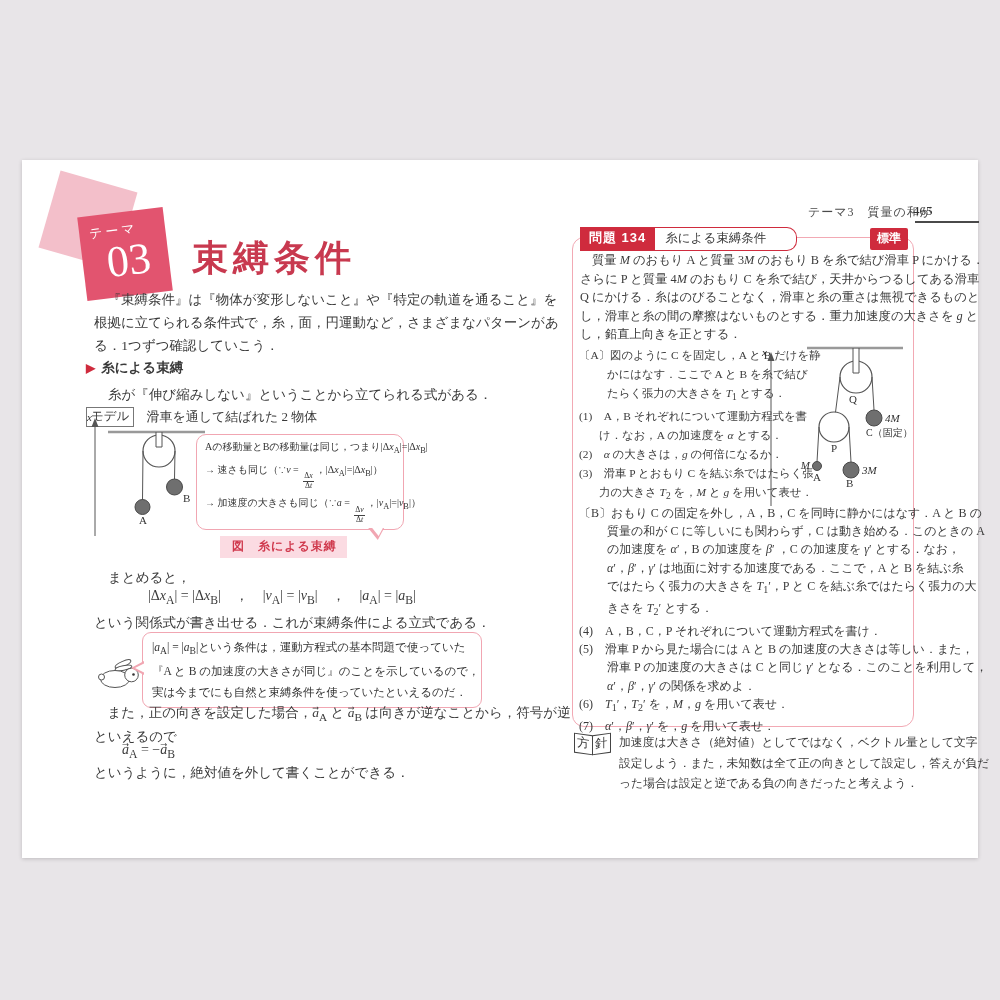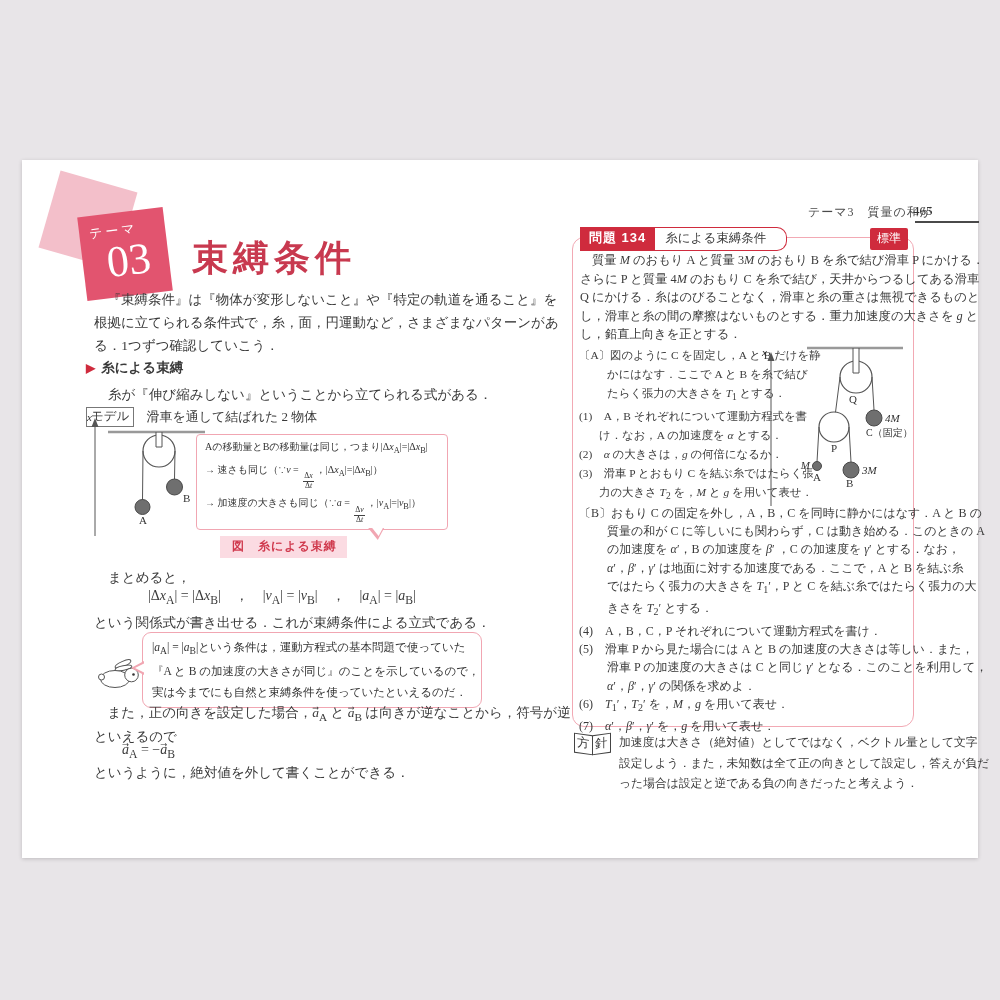--- a/index.html
+++ b/index.html
@@ -21,21 +21,21 @@
   .sec-head { left:64px; top:199px; font-family:"Liberation Sans",sans-serif; font-size:13.5px; font-weight:bold; }
   .sec-head .tri { color:#cf2b3d; margin-right:6px; font-size:12px; }
   .lead { left:86px; top:223px; }
   .model-row { left:64px; top:247px; display:flex; align-items:center; gap:12px; font-size:13px; }
   .model-box { border:1px solid #777; padding:0 4px 1px 4px; font-size:12.5px; }
 
   .fig-svg { overflow:visible; }
   .fig-svg text { fill:#333; font-family:"Liberation Serif","DejaVu Serif",serif; }
   .it { font-style:italic; }
 
-  .bubble { left:174px; top:274px; width:252px; border:1.5px solid #f1a6b2; border-radius:4px; background:#fff; padding:4px 8px; font-size:10px; color:#333; z-index:3; }
+  .bubble { left:174px; top:274px; width:208px; border:1.5px solid #f1a6b2; border-radius:10px; background:#fff; padding:4px 8px; font-size:10px; color:#333; z-index:3; }
   .bubble .bl1 { line-height:15px; }
   .bubble .bl2 { line-height:24px; }
   .bubble::before { content:""; position:absolute; bottom:-11px; left:168px; border-left:16px solid transparent; border-top:12px solid #f1a6b2; transform:skewX(-28deg); }
   .bubble::after { content:""; position:absolute; bottom:-7px; left:172px; border-left:12px solid transparent; border-top:9px solid #fff; transform:skewX(-28deg); }
   .fr { display:inline-flex; flex-direction:column; text-align:center; vertical-align:-0.7em; font-size:0.78em; line-height:1.15; margin:0 2px; }
   .fr > span:first-child { border-bottom:1px solid #444; padding:0 1px; }
 
   .caption { left:198px; top:376px; background:#fbdbe2; color:#d03a4e; font-family:"Liberation Sans",sans-serif; font-size:12px; font-weight:bold; padding:2px 10px 3px 12px; letter-spacing:1px; }
   .sum-lead { left:86px; top:406px; }
   .sum-formula { left:126px; top:427px; font-size:14px; }
@@ -49,22 +49,22 @@
   .para3 { left:72px; top:601px; }
 
   
   .running-head { left:786px; top:44px; font-size:12px; color:#4a4a4a; letter-spacing:1px; }
   .page-no { left:891px; top:43px; font-size:13px; color:#333; }
   .head-rule { left:893px; top:61px; width:64px; height:1.5px; background:#4a4a4a; }
 
   .problem-box { left:550px; top:77px; width:342px; height:490px; border:1.5px solid #f2a9b4; border-radius:12px; }
   .prob-header { left:558px; top:67px; display:flex; align-items:stretch; z-index:2;border-radius:12px; }
   .prob-label { background:#cf2b3d; color:#fff; font-family:"Liberation Sans",sans-serif; font-size:13px; font-weight:bold; padding:2px 9px 3px 9px; letter-spacing:1px; }
-  .prob-title { background:#fff; border:1.5px solid #cf2b3d; border-left:none; border-radius:0 10px 10px 0; font-family:"Liberation Sans",sans-serif; font-size:12.5px; padding:2px 12px 3px 10px; width:132px; }
-  .prob-level { left:848px; top:68px; background:#cf2b3d; color:#fff; font-family:"Liberation Sans",sans-serif; font-size:12px; font-weight:normal; padding:2px 7px 3px 7px; border-radius:2px; z-index:2; }
+  .prob-title { background:#fff; border:1.5px solid #cf2b3d; border-left:none; border-radius:0 10px 10px 0; font-family:"Liberation Sans",sans-serif; font-size:12.5px; padding:2px 12px 3px 10px; width:142px; }
+  .prob-level { left:848px; top:68px; background:#cf2b3d; color:#fff; font-family:"Liberation Sans",sans-serif; font-size:12px; font-weight:bold; padding:2px 7px 3px 7px; border-radius:2px; z-index:2; }
 
   .statement { left:558px; top:91px; font-size:12.3px; line-height:18.6px; }
   .sind { text-indent:12px; }
   .partA { left:557px; top:186px; font-size:11.4px; line-height:19px; }
   .partB { left:557px; top:344px; font-size:12px; line-height:18.2px; }
   .ind1 { padding-left:20px; }
   .ind2 { padding-left:28px; }
 
   .policy { left:552px; top:572px; display:flex; gap:9px; align-items:flex-start; }
   .policy-icon span { display:inline-block; border:1.2px solid #444; background:#fff; font-size:12.5px; line-height:1; padding:2px 2px 3px 2px; }

